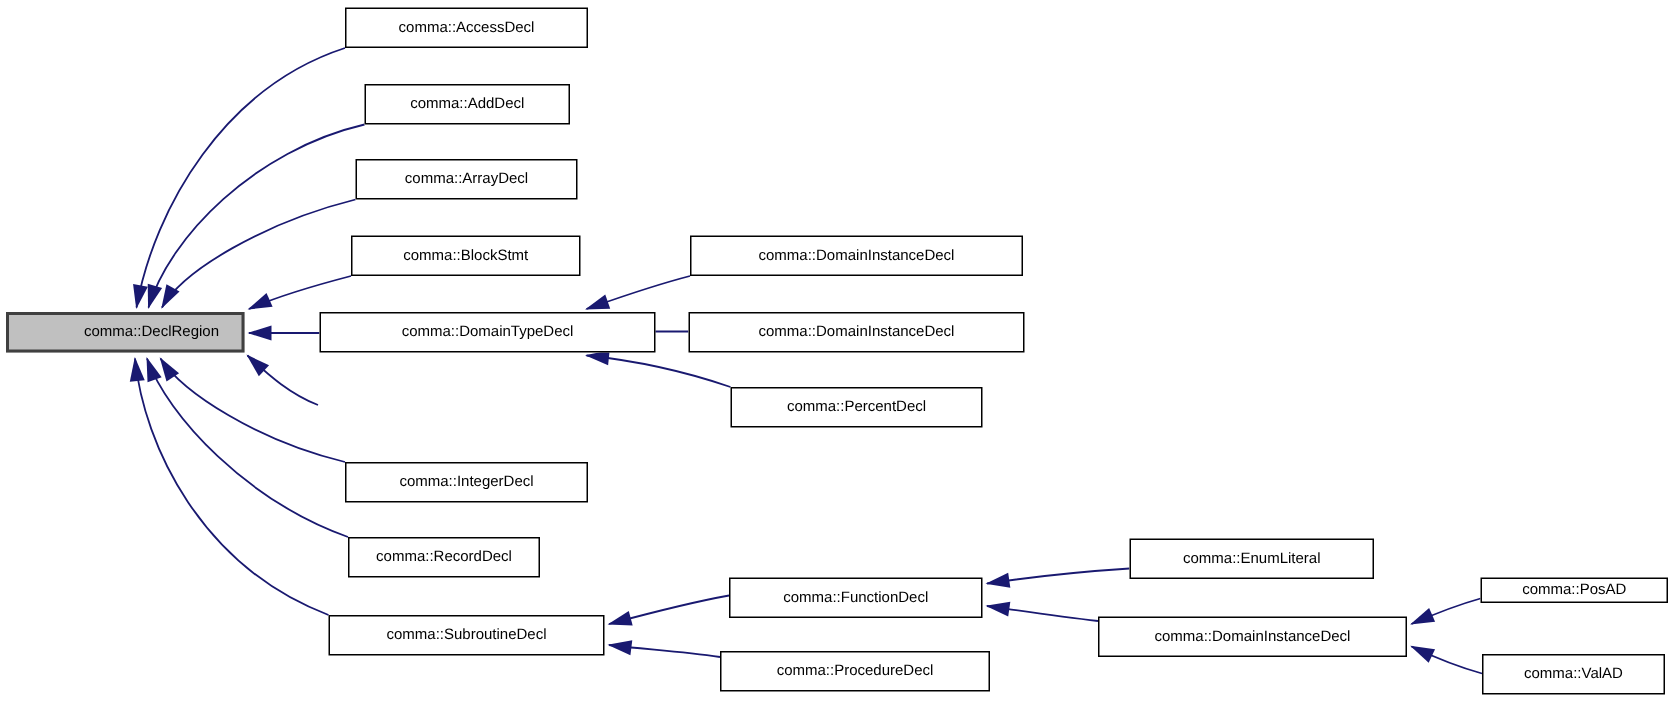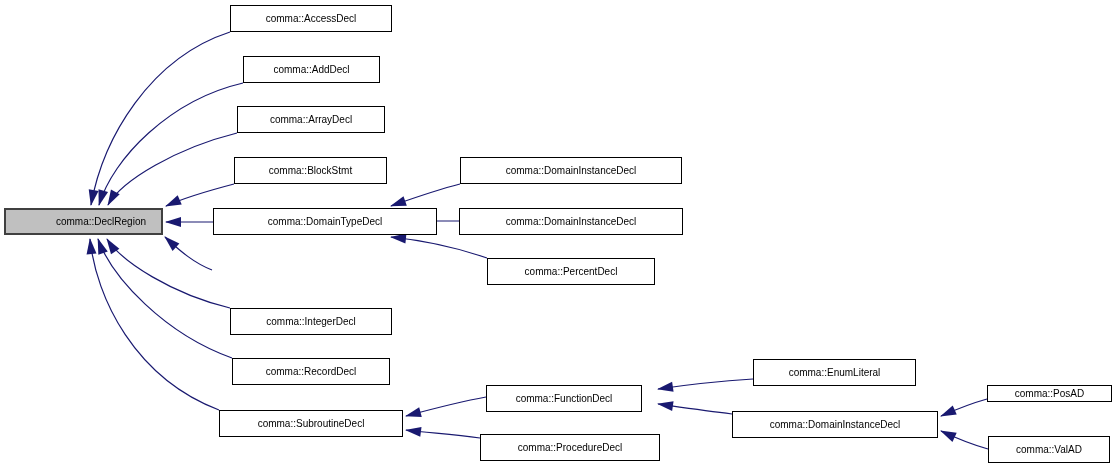--- a/index.html
+++ b/index.html
@@ -76,28 +76,28 @@
   </svg>
 
   <div class="node highlight" style="left:4px;top:208px;width:159px;height:27px">comma::DeclRegion</div>
 
   <div class="node" style="left:230px;top:5px;width:162px;height:27px">comma::AccessDecl</div>
   <div class="node" style="left:243px;top:56px;width:137px;height:27px">comma::AddDecl</div>
   <div class="node" style="left:237px;top:106px;width:148px;height:27px">comma::ArrayDecl</div>
   <div class="node" style="left:234px;top:157px;width:153px;height:27px">comma::BlockStmt</div>
   <div class="node" style="left:213px;top:208px;width:224px;height:27px">comma::DomainTypeDecl</div>
   <div class="node" style="left:230px;top:308px;width:162px;height:27px">comma::IntegerDecl</div>
-  <div class="node" style="left:232px;top:358px;width:158px;height:27px">comma::RecordDecl</div>
+  <div class="node" style="left:232px;top:358px;width:128px;height:27px">comma::RecordDecl</div>
   <div class="node" style="left:219px;top:410px;width:184px;height:27px">comma::SubroutineDecl</div>
 
   <div class="node" style="left:460px;top:157px;width:222px;height:27px">comma::DomainInstanceDecl</div>
   <div class="node" style="left:459px;top:208px;width:224px;height:27px">comma::DomainInstanceDecl</div>
   <div class="node" style="left:487px;top:258px;width:168px;height:27px">comma::PercentDecl</div>
 
-  <div class="node" style="left:486px;top:385px;width:156px;height:27px">comma::FunctionDecl</div>
+  <div class="node" style="left:486px;top:385px;width:169px;height:27px">comma::FunctionDecl</div>
   <div class="node" style="left:480px;top:434px;width:180px;height:27px">comma::ProcedureDecl</div>
 
   <div class="node" style="left:753px;top:359px;width:163px;height:27px">comma::EnumLiteral</div>
   <div class="node" style="left:732px;top:411px;width:206px;height:27px">comma::DomainInstanceDecl</div>
 
   <div class="node" style="left:987px;top:385px;width:125px;height:17px">comma::PosAD</div>
   <div class="node" style="left:988px;top:436px;width:122px;height:27px">comma::ValAD</div>
 
 </div>
 

